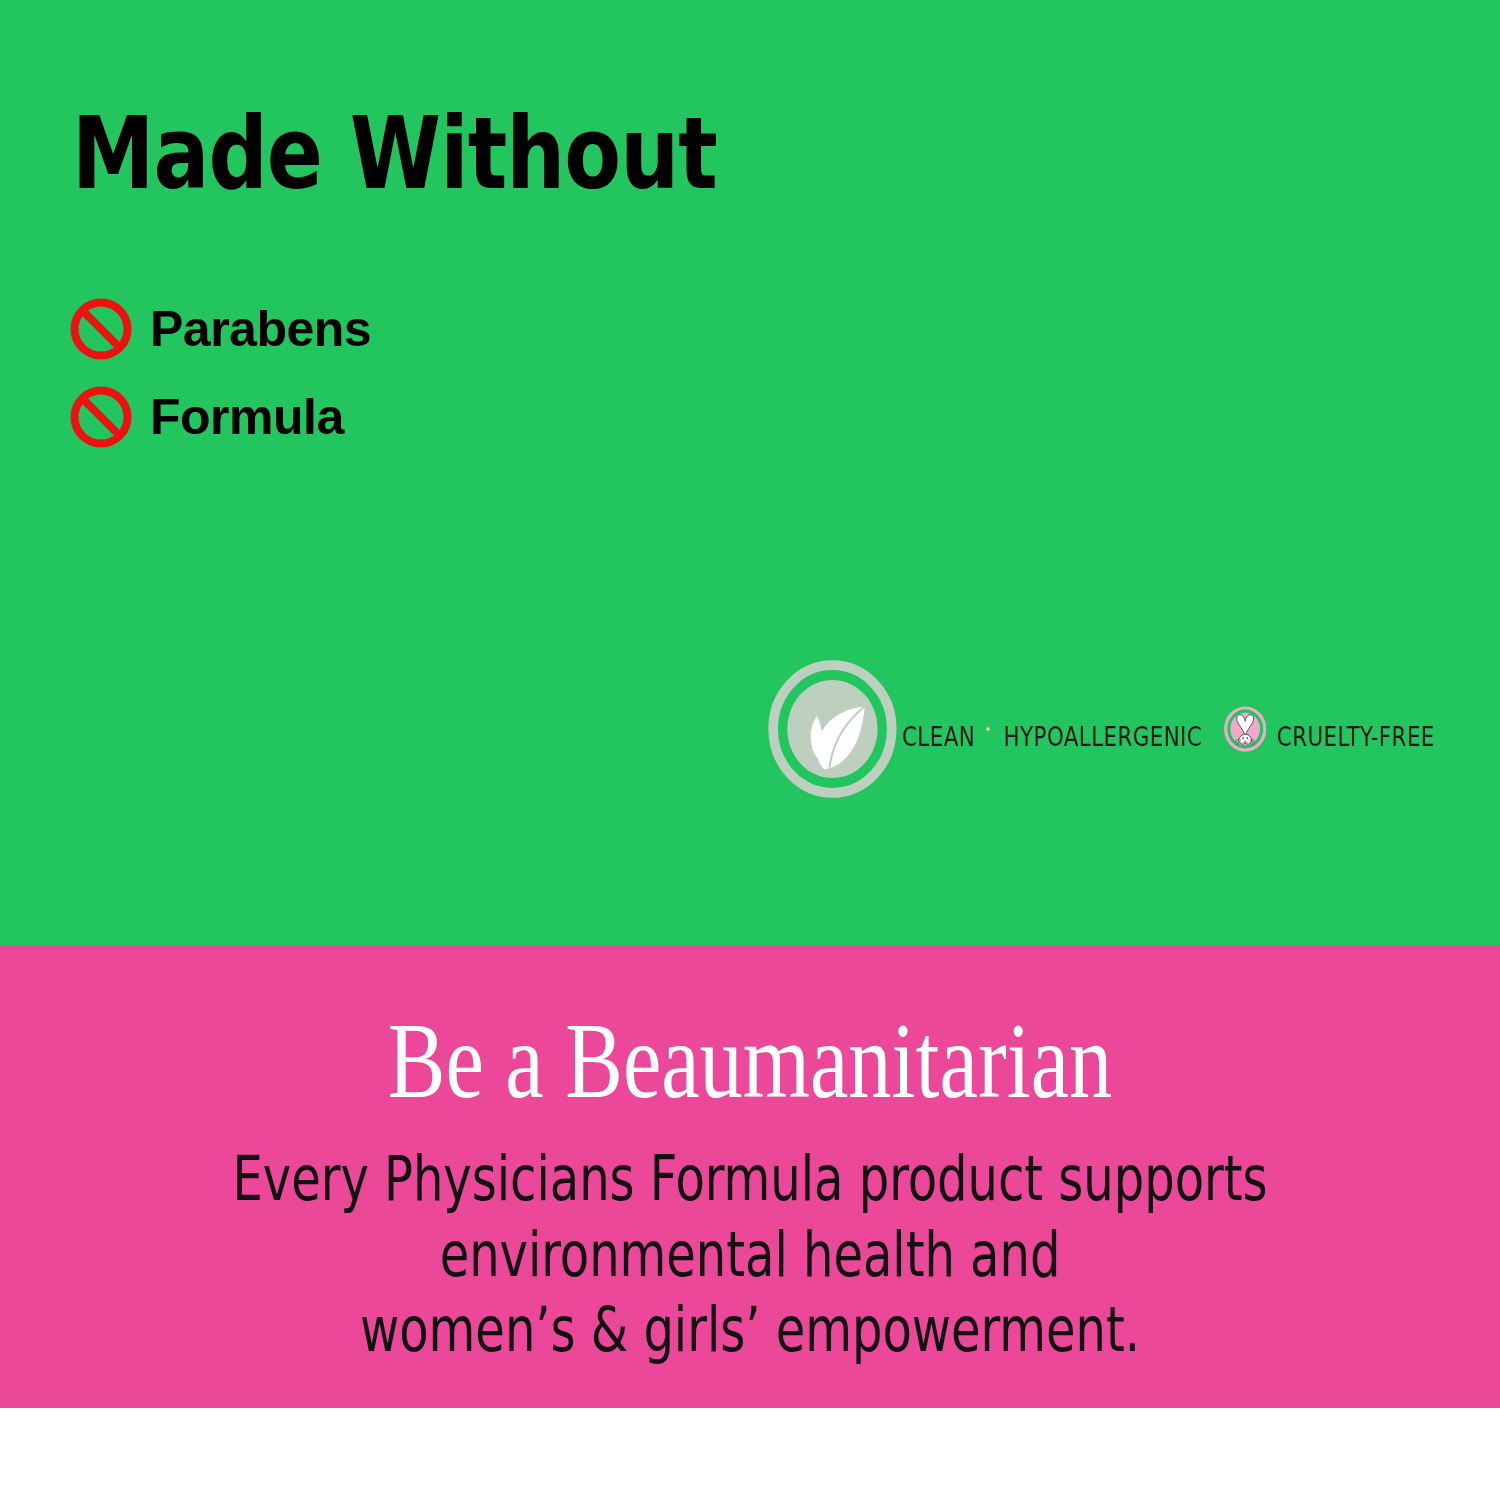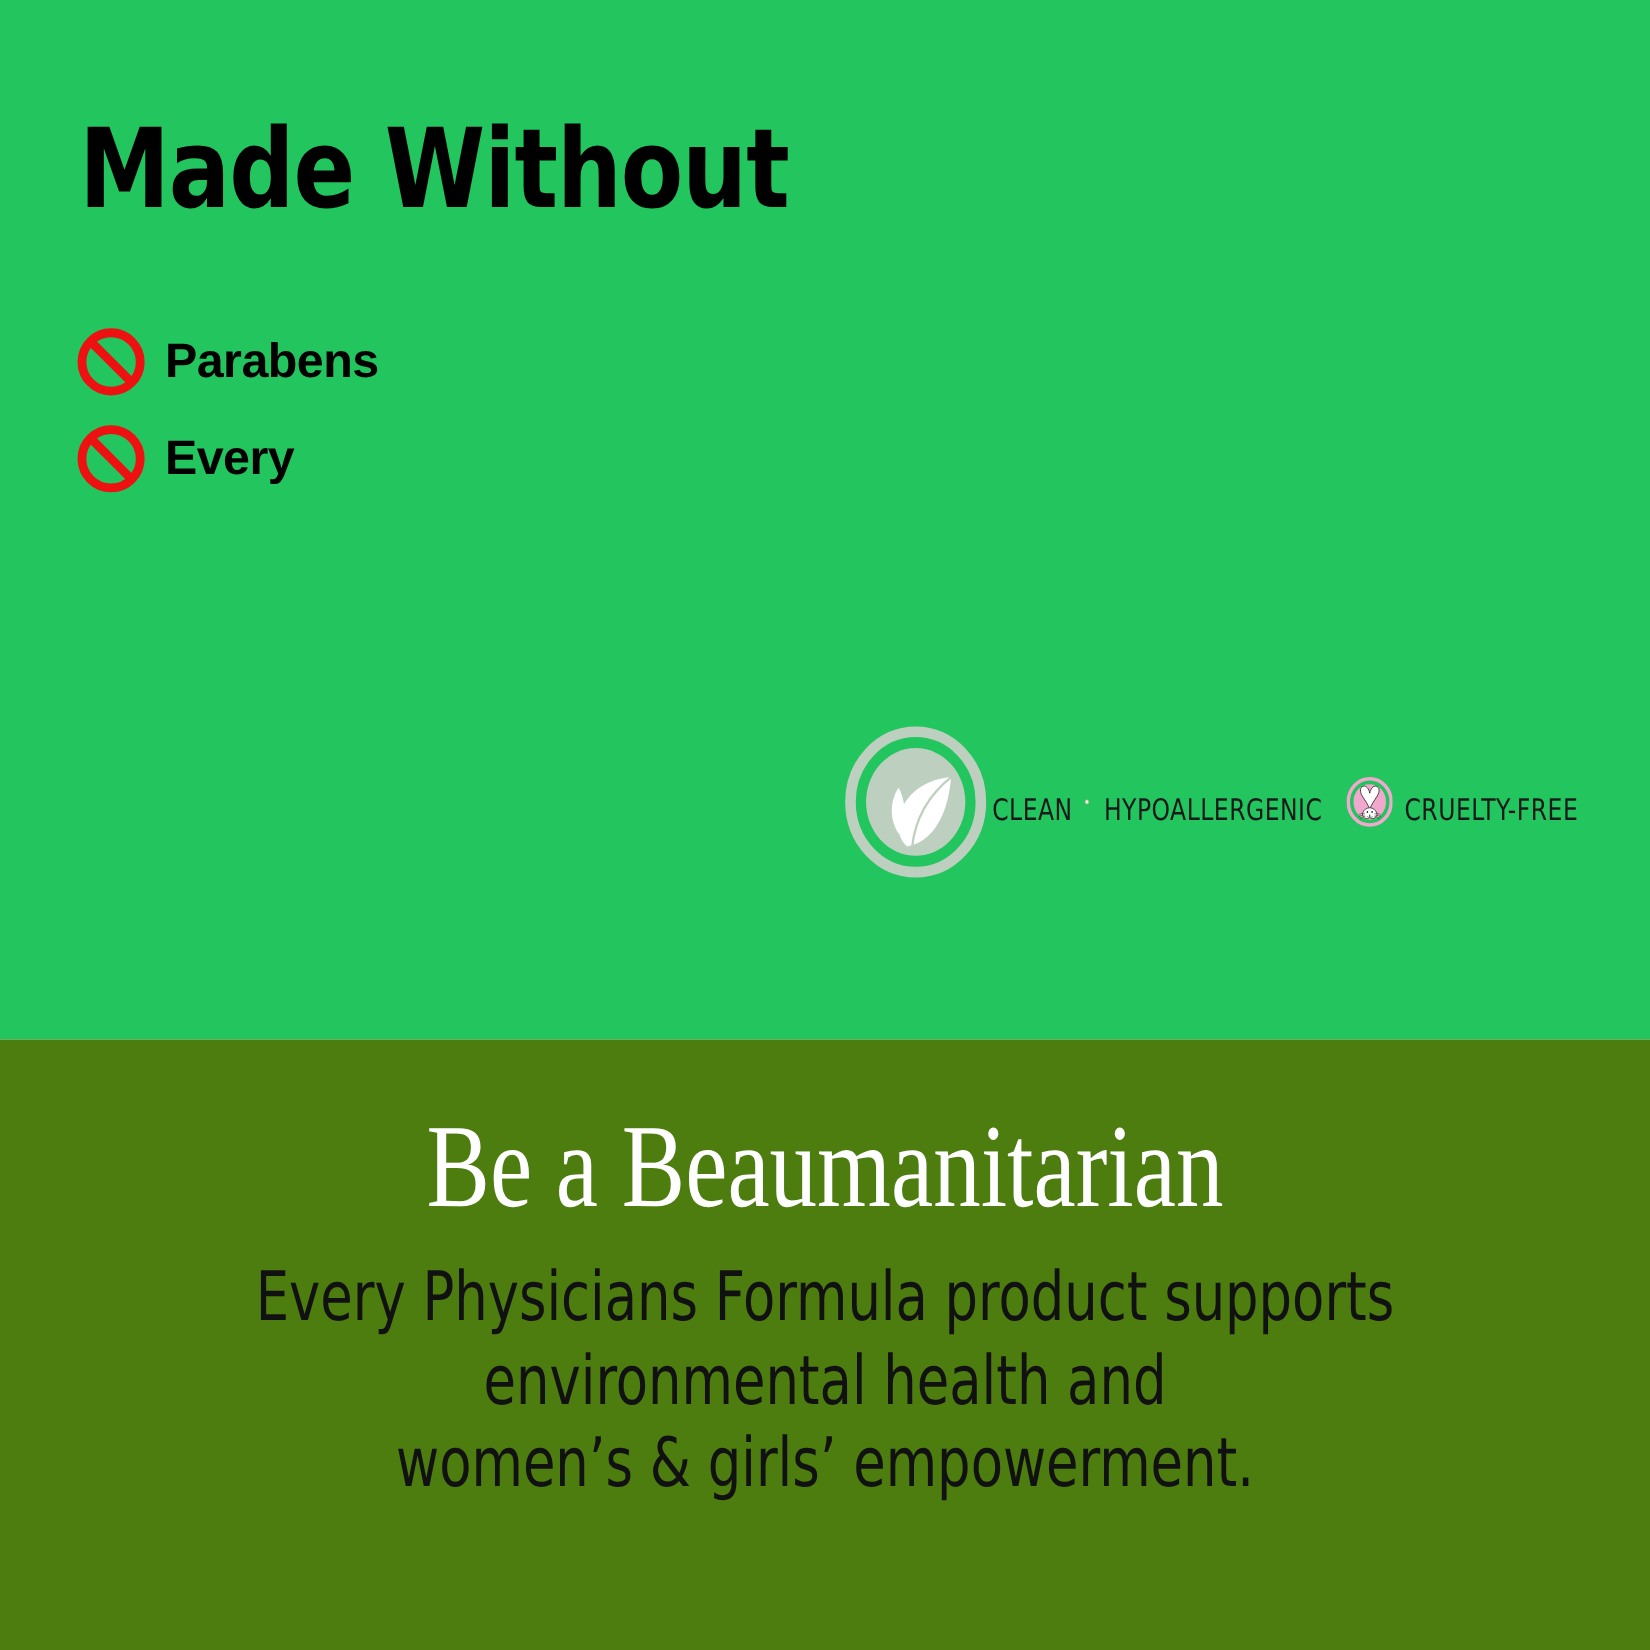--- a/index.html
+++ b/index.html
@@ -59,21 +59,21 @@
     width: 62px;
     height: 62px;
     flex: 0 0 62px;
     position: relative;
   }
   .no-icon svg { display: block; width: 62px; height: 62px; }
 
   .free-label {
     font-family: "Liberation Sans", sans-serif;
     font-weight: bold;
-    font-size: 44px;
+    font-size: 50px;
     line-height: 1;
     color: #000000;
     letter-spacing: -0.5px;
     white-space: nowrap;
   }
 
   
   .badge-row {
     position: absolute;
     left: 768px;
@@ -110,22 +110,22 @@
     white-space: nowrap;
     transform: scaleX(0.88);
   }
 
   
   .bottom-section {
     position: absolute;
     left: 0;
     top: 945px;
     width: 1500px;
-    height: 555px;
-    background: #4d7c0f;
+    height: 463px;
+    background: #ec4899;
     box-sizing: border-box;
     text-align: center;
   }
 
   .beau-title {
     margin: 0;
     padding-top: 62px;
     font-family: "Liberation Serif", "DejaVu Serif", serif;
     font-weight: normal;
     font-size: 108px;
@@ -167,21 +167,21 @@
       <span class="free-label">Parabens</span>
     </div>
 
     <div class="free-item">
       <span class="no-icon">
         <svg viewBox="0 0 62 62" xmlns="http://www.w3.org/2000/svg">
           <circle cx="31" cy="31" r="26.5" fill="none" stroke="#EE1111" stroke-width="8"></circle>
           <line x1="13" y1="13" x2="49" y2="49" stroke="#EE1111" stroke-width="8" stroke-linecap="butt"></line>
         </svg>
       </span>
-      <span class="free-label">Every</span>
+      <span class="free-label">Formula</span>
     </div>
 
   </div>
 
   <div class="badge-row">
 
     <div class="badge badge-clean">
       <div class="badge-art">
         <svg viewBox="0 0 200 214" xmlns="http://www.w3.org/2000/svg">
 

